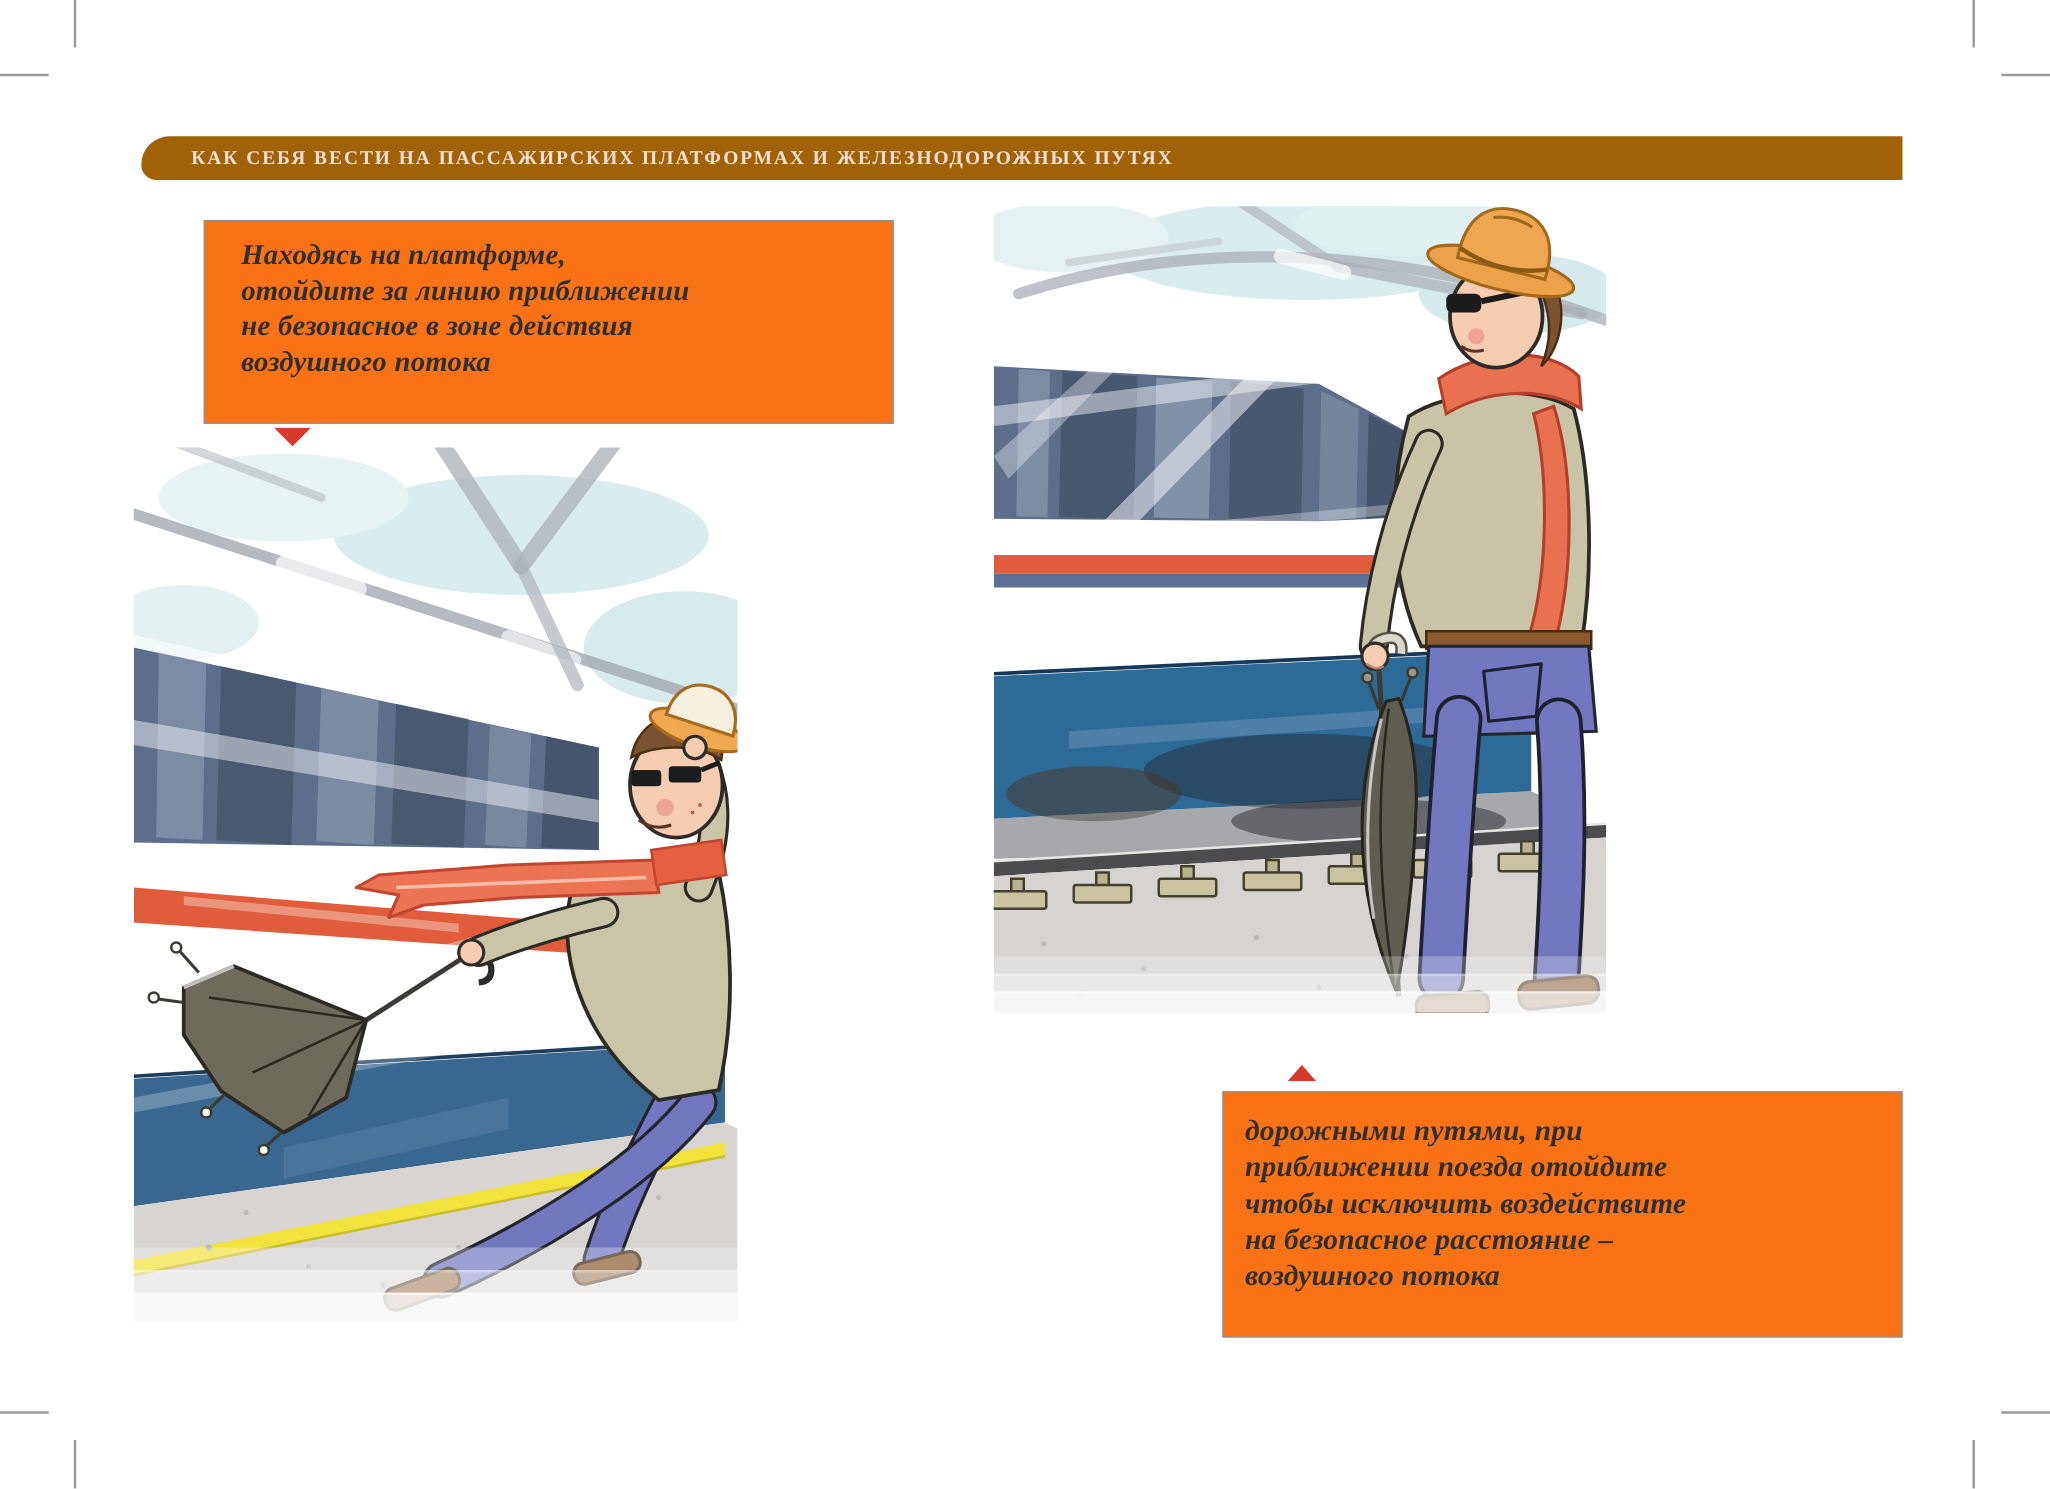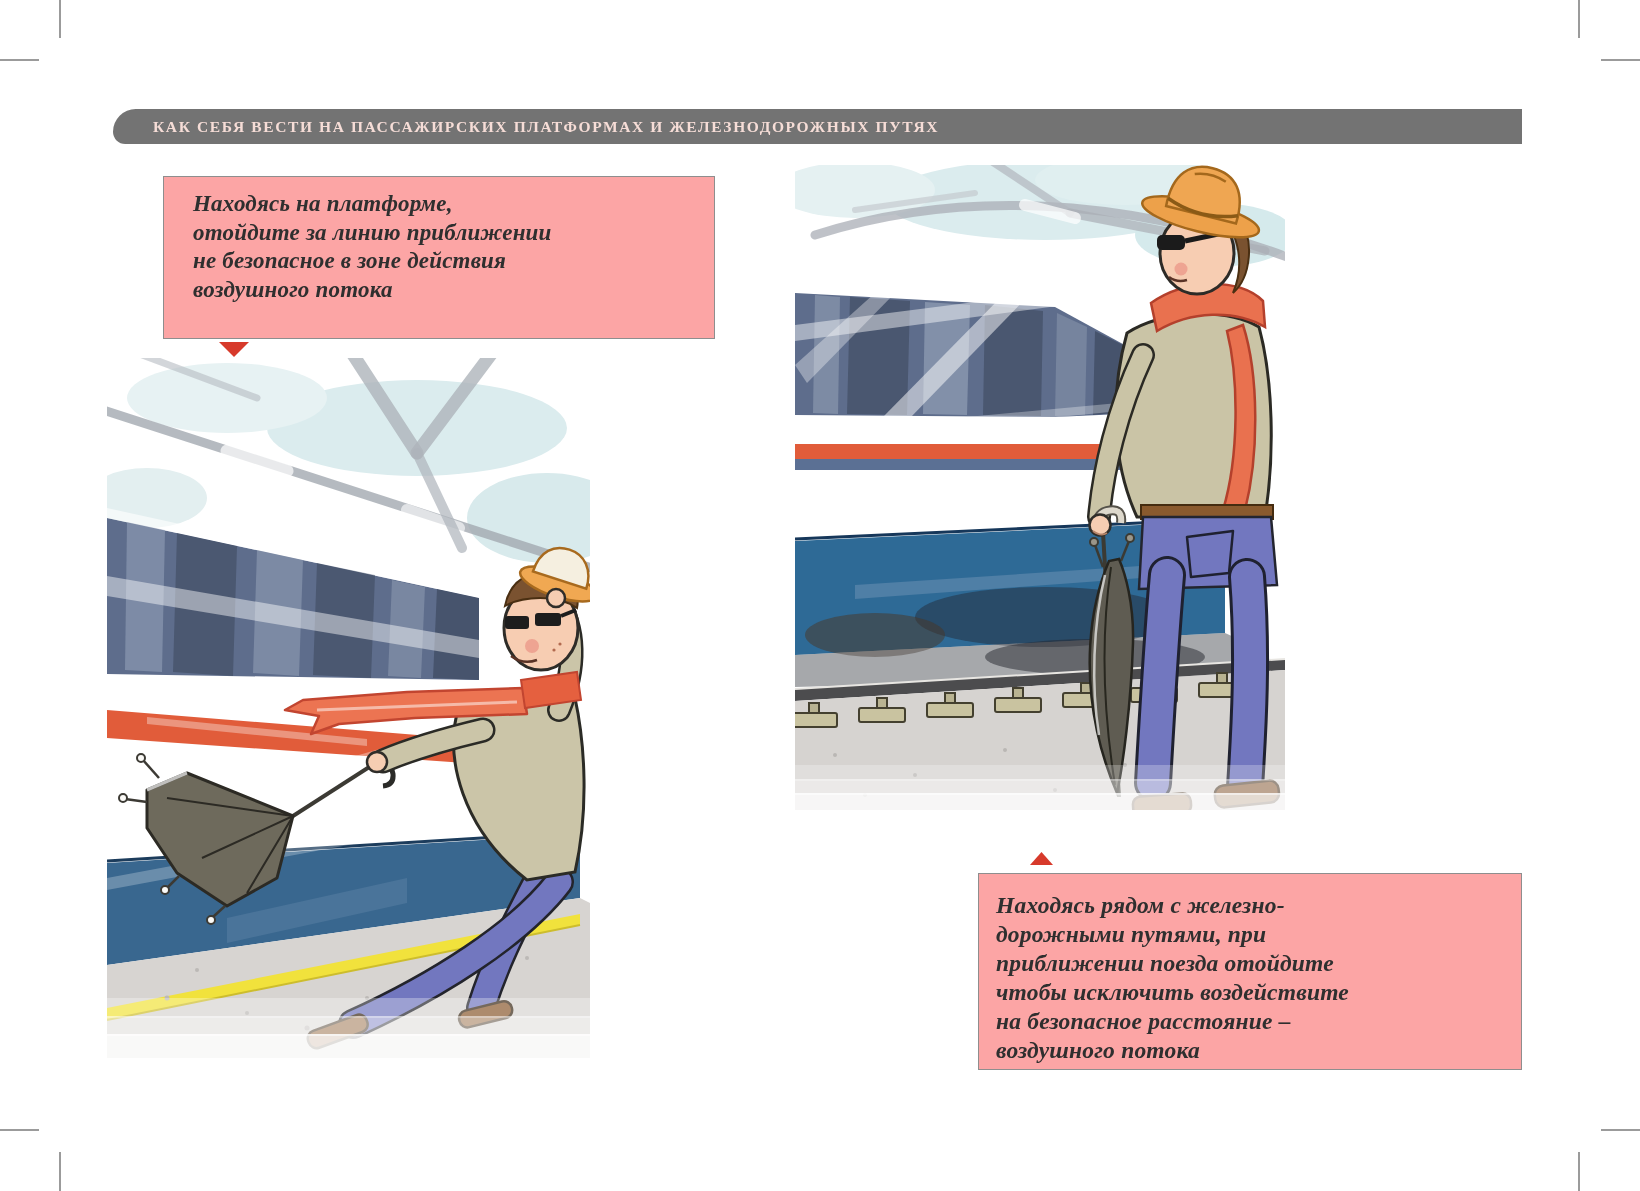--- a/index.html
+++ b/index.html
@@ -3,21 +3,21 @@
 <meta charset="utf-8">
 <style>
   html,body{margin:0;padding:0;background:#ffffff;}
   .page{position:relative;width:1640px;height:1191px;background:#ffffff;overflow:hidden;
         font-family:"Liberation Serif", serif;}
   .crop{position:absolute;background:#9b9b9b;}
   .header-bar{position:absolute;left:113px;top:109px;width:1409px;height:35px;
     background:#e23a2a;border-radius:26px 0 0 14px;}
   .header-title{position:absolute;left:40px;top:0;height:35px;line-height:36px;
     color:#f6ddd7;font-size:15.5px;font-weight:bold;letter-spacing:1.6px;white-space:nowrap;}
-  .callout{position:absolute;background:#fca5a5;border:1px solid #8e8e8e;box-sizing:border-box;
+  .callout{position:absolute;background:#f97316;border:1px solid #8e8e8e;box-sizing:border-box;
     color:#2f2f2f;font-style:italic;font-weight:bold;letter-spacing:0.2px;}
   .callout-1{left:163px;top:176px;width:552px;height:163px;padding:13px 8px 0 29px;
     font-size:23px;line-height:28.5px;}
   .callout-2{left:978px;top:873px;width:544px;height:197px;padding:17px 8px 0 17px;
     font-size:23.5px;line-height:29px;}
   .tri{position:absolute;background:#d73a2b;}
   .tri-down{left:219px;top:342px;width:30px;height:15px;
     clip-path:polygon(0 0,100% 0,50% 100%);}
   .tri-up{left:1030px;top:852px;width:23px;height:13px;
     clip-path:polygon(50% 0,100% 100%,0 100%);}
@@ -33,21 +33,21 @@
 
   <div class="crop" style="left:59px;top:0;width:2px;height:38px"></div>
   <div class="crop" style="left:0;top:59px;width:39px;height:2px"></div>
   <div class="crop" style="left:1578px;top:0;width:2px;height:38px"></div>
   <div class="crop" style="left:1601px;top:59px;width:39px;height:2px"></div>
   <div class="crop" style="left:0;top:1129px;width:39px;height:2px"></div>
   <div class="crop" style="left:59px;top:1152px;width:2px;height:39px"></div>
   <div class="crop" style="left:1601px;top:1129px;width:39px;height:2px"></div>
   <div class="crop" style="left:1578px;top:1152px;width:2px;height:39px"></div>
 
-  <div class="header-bar" style="background-color: #737373;">
+  <div class="header-bar" style="background-color: #a16207;">
     <div class="header-title">КАК СЕБЯ ВЕСТИ НА ПАССАЖИРСКИХ ПЛАТФОРМАХ И ЖЕЛЕЗНОДОРОЖНЫХ ПУТЯХ</div>
   </div>
 
   <div class="callout callout-1" style="border-color: rgb(142, 142, 142);">
     <div>Находясь на платформе,</div>
     <div>отойдите за линию приближении</div>
     <div>не безопасное в зоне действия</div>
     <div>воздушного потока</div>
   </div>
   <div class="tri tri-down" style="background-color: rgb(215, 58, 43);"></div>
@@ -322,21 +322,20 @@
       <g>
         <rect x="0" y="600" width="490" height="16" fill="#ffffff" opacity="0.25"></rect>
         <rect x="0" y="614" width="490" height="16" fill="#ffffff" opacity="0.5"></rect>
         <rect x="0" y="628" width="490" height="17" fill="#ffffff" opacity="0.8"></rect>
       </g>
     </svg>
   </div>
 
   <div class="tri tri-up" style="background-color: rgb(215, 58, 43);"></div>
   <div class="callout callout-2" style="border-color: rgb(142, 142, 142);">
-    <div>Находясь рядом с железно-</div>
     <div>дорожными путями, при</div>
     <div>приближении поезда отойдите</div>
     <div>чтобы исключить воздействите</div>
     <div>на безопасное расстояние –</div>
     <div>воздушного потока</div>
   </div>
 
 </div>
 
 </body></html>

